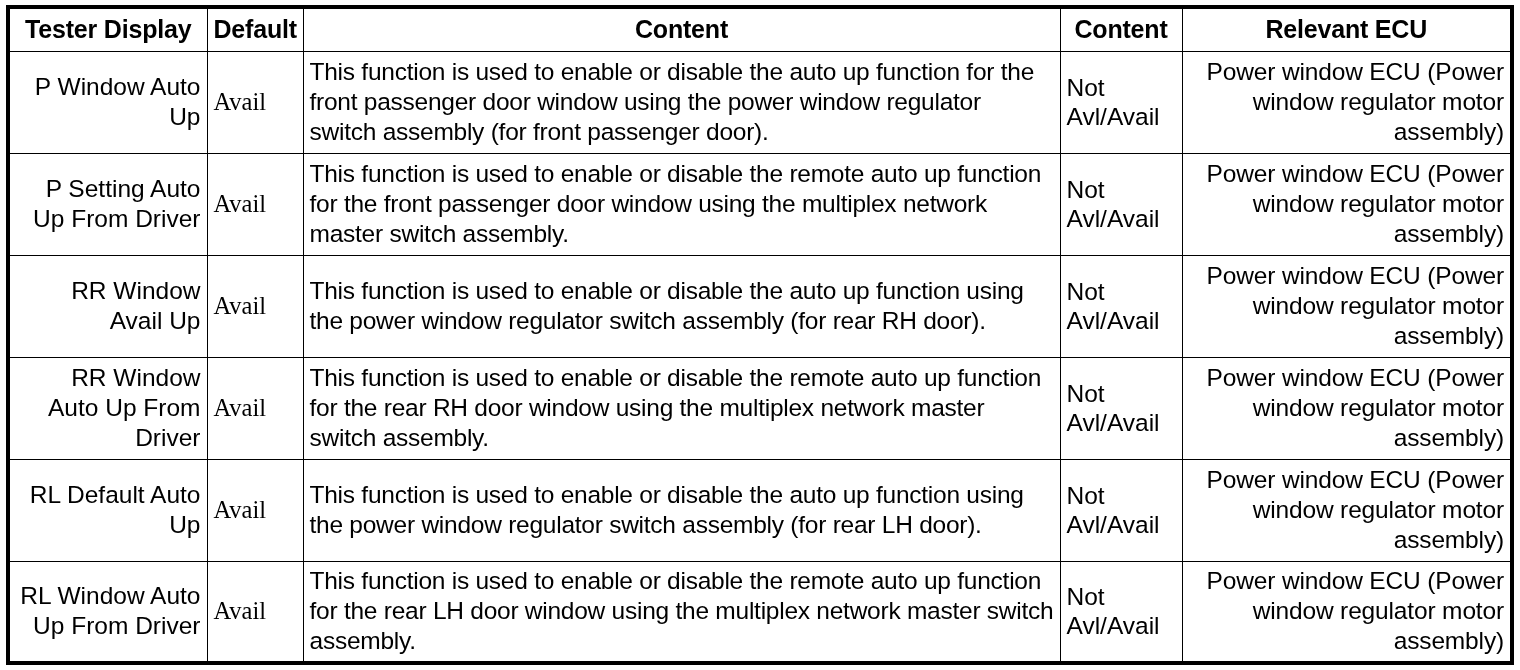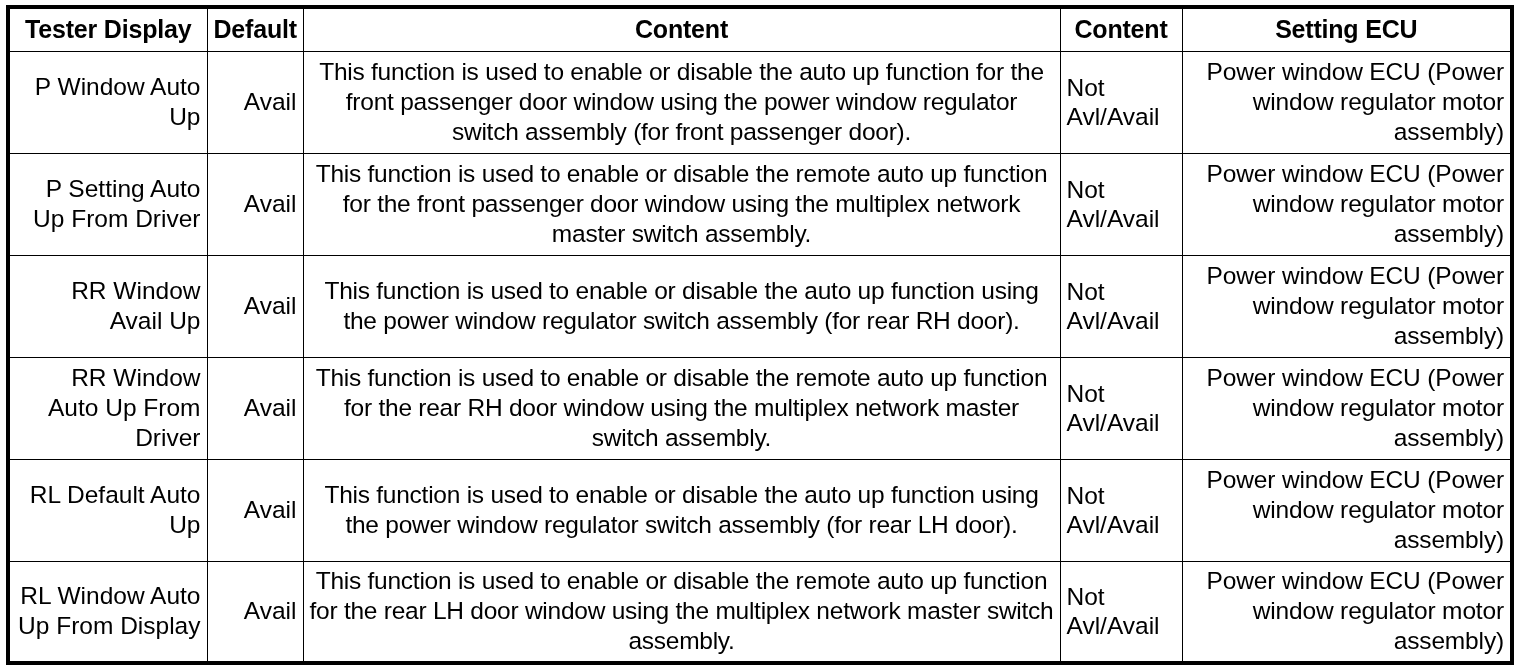--- a/index.html
+++ b/index.html
@@ -54,24 +54,25 @@
   tbody tr td {
     font-size: 24.5px;
     line-height: 1.23;
     height: 102px;
   }
 
   td.c-tester {
     text-align: right;
   }
   td.c-default {
-    text-align: right;
+    text-align: left;
+    font-family: Liberation Serif, serif;
   }
   td.c-content {
-    text-align: center;
+    text-align: left;
     padding-left: 9px;
     padding-right: 5px;
     letter-spacing: -0.25px;
   }
   td.c-setting {
     line-height: 1.2;
   }
   td.c-ecu {
     text-align: right;
     line-height: 1.22;
@@ -98,21 +99,21 @@
       <col class="w-content">
       <col class="w-setting">
       <col class="w-ecu">
     </colgroup>
     <thead>
       <tr>
         <th>Tester Display</th>
         <th>Default</th>
         <th>Content</th>
         <th>Content</th>
-        <th>Setting ECU</th>
+        <th>Relevant ECU</th>
       </tr>
     </thead>
     <tbody>
 
       <tr>
         <td class="c-tester">P Window Auto Up</td>
         <td class="c-default">Avail</td>
         <td class="c-content">This function is used to enable or disable the auto up function for the front passenger door window using the power window regulator switch assembly (for front passenger door).</td>
         <td class="c-setting">
           <span class="line">Not</span>
@@ -159,21 +160,21 @@
         <td class="c-default">Avail</td>
         <td class="c-content">This function is used to enable or disable the auto up function using the power window regulator switch assembly (for rear LH door).</td>
         <td class="c-setting">
           <span class="line">Not</span>
           <span class="line">Avl/Avail</span>
         </td>
         <td class="c-ecu">Power window ECU (Power window regulator motor assembly)</td>
       </tr>
 
       <tr>
-        <td class="c-tester">RL Window Auto Up From Display</td>
+        <td class="c-tester">RL Window Auto Up From Driver</td>
         <td class="c-default">Avail</td>
         <td class="c-content">This function is used to enable or disable the remote auto up function for the rear LH door window using the multiplex network master switch assembly.</td>
         <td class="c-setting">
           <span class="line">Not</span>
           <span class="line">Avl/Avail</span>
         </td>
         <td class="c-ecu">Power window ECU (Power window regulator motor assembly)</td>
       </tr>
 
     </tbody>

